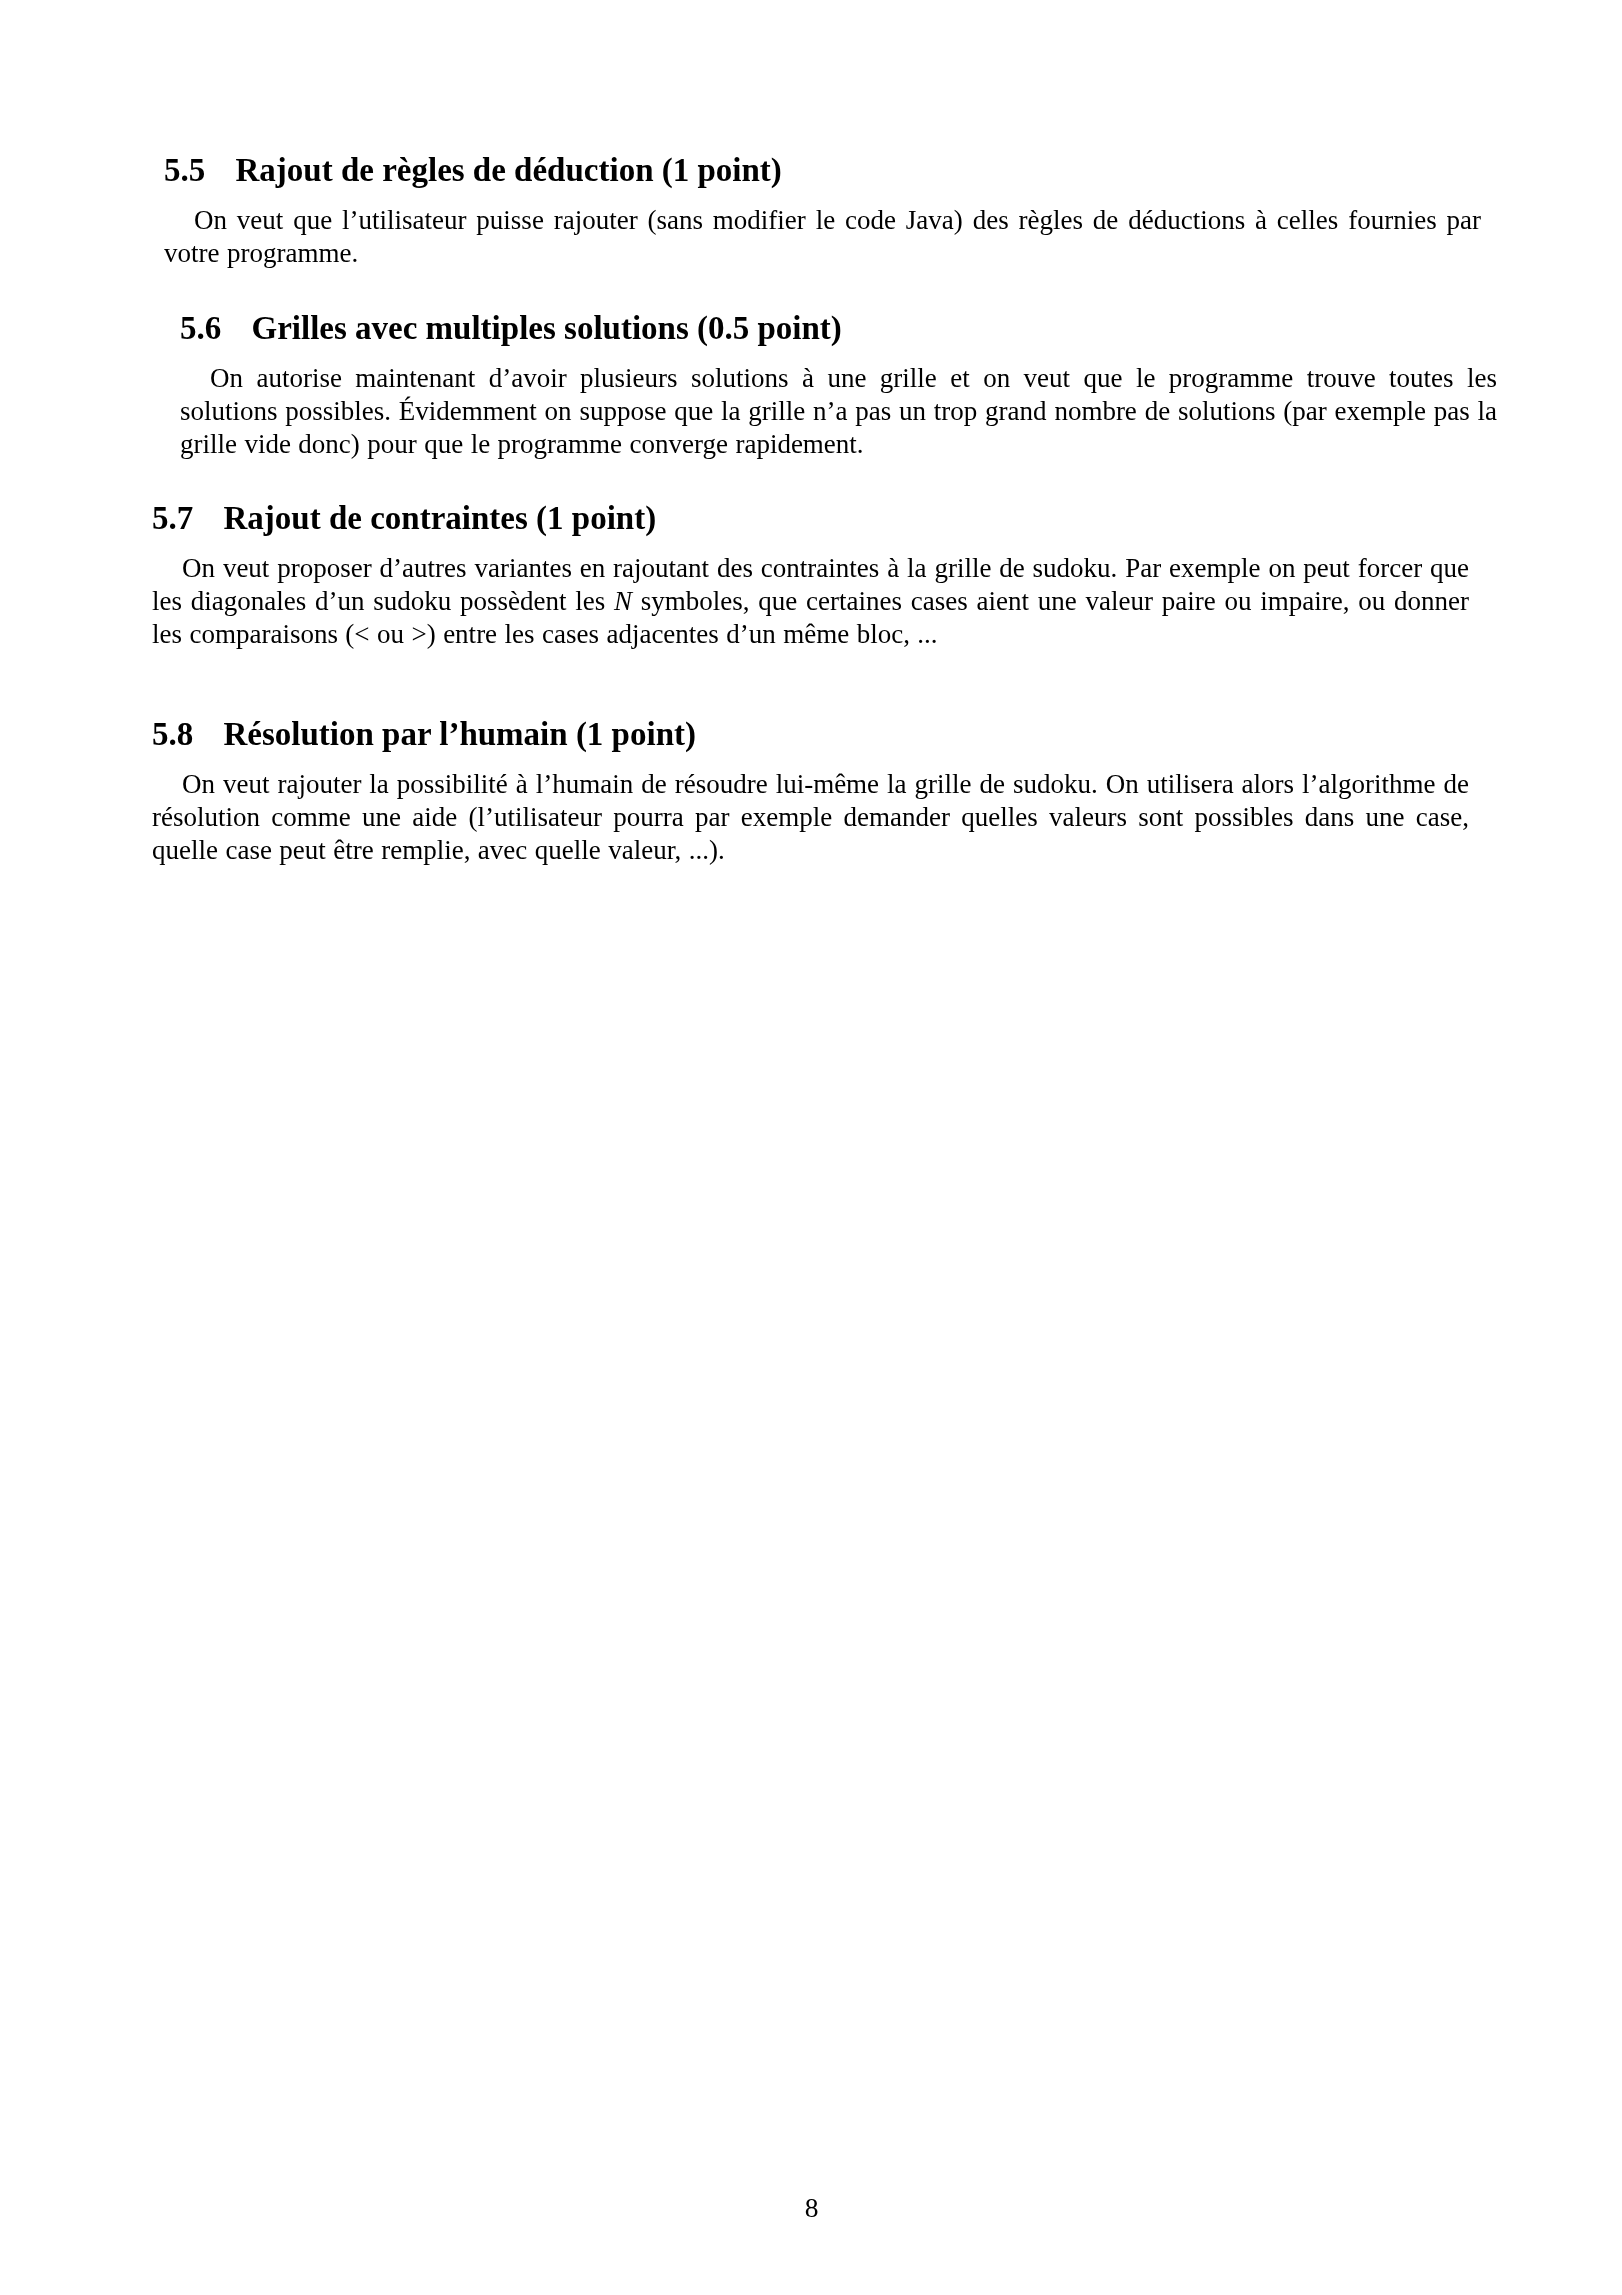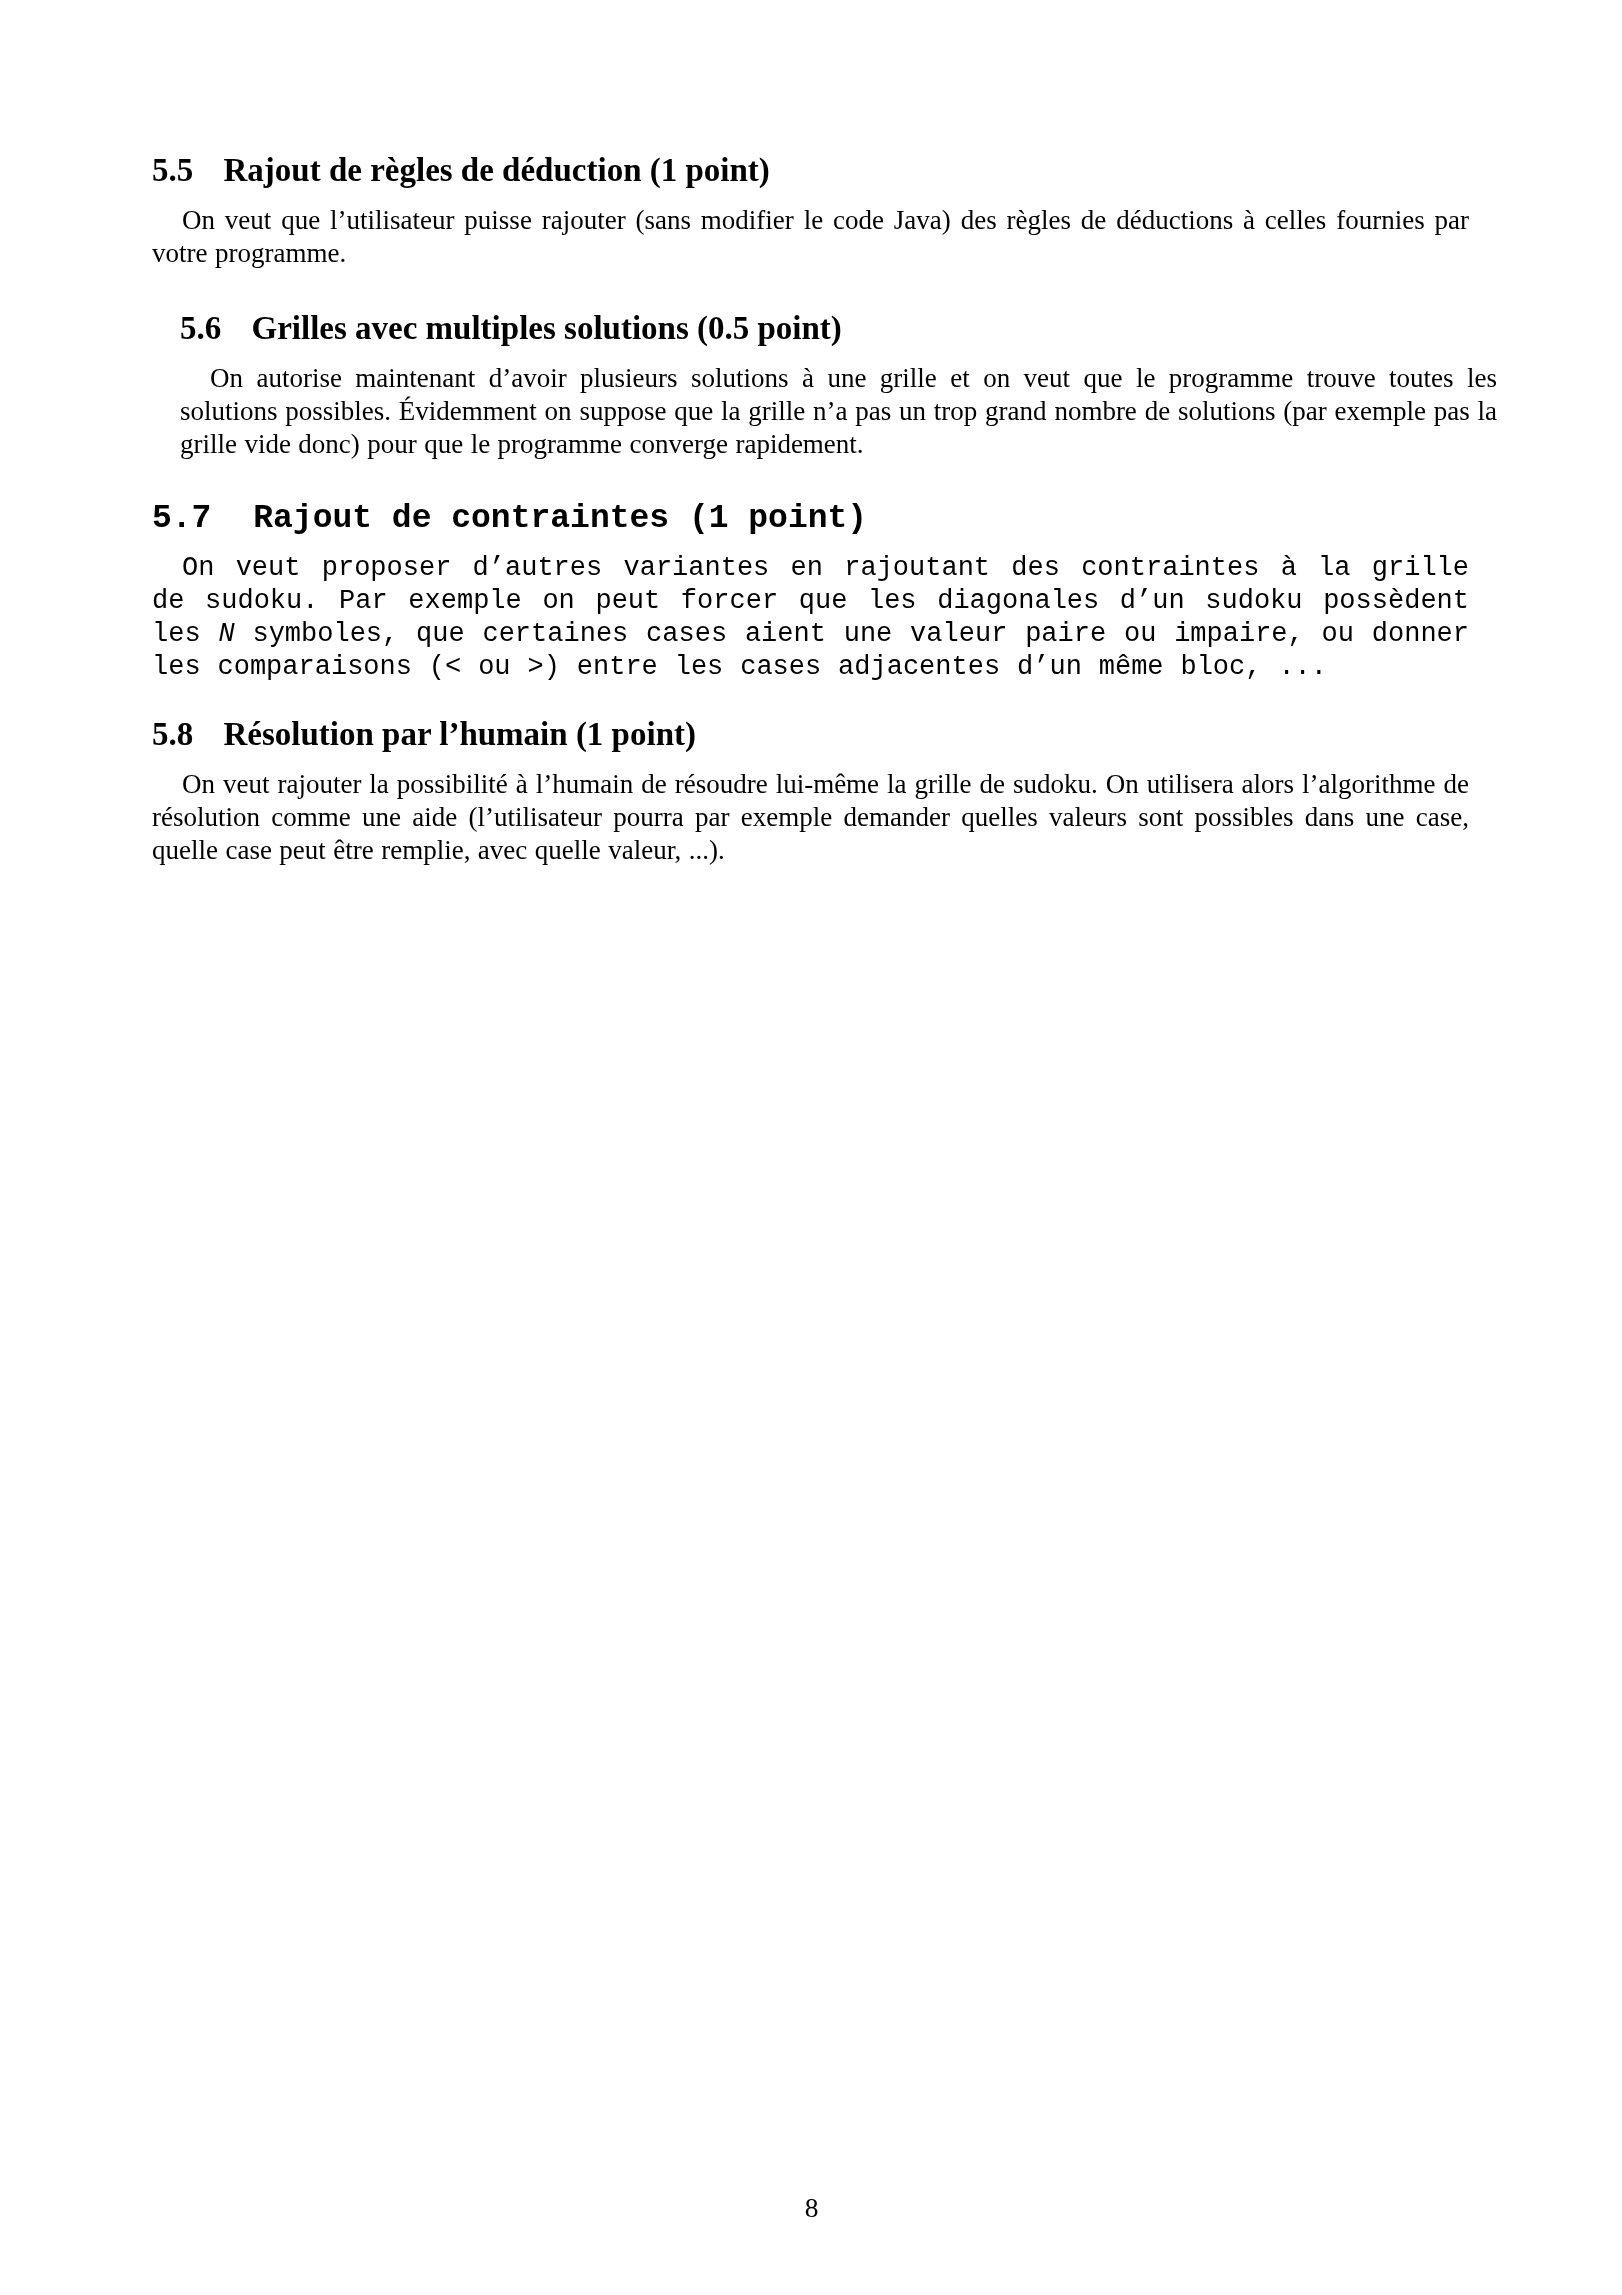--- a/index.html
+++ b/index.html
@@ -47,23 +47,23 @@
   .page-number {
     position: absolute;
     left: 0;
     top: 2191px;
     width: 100%;
     text-align: center;
     font-size: 27.5px;
     line-height: 33px;
   }
   
-  #sec-0 { top: 151px; }
+  #sec-0 { top: 151px; margin-left: 12px; }
   #sec-1 { top: 309px; margin-left: 28px; }
-  #sec-2 { top: 499px; font-family: Liberation Mono, monospace; }
+  #sec-2 { top: 499px; }
   #sec-3 { top: 715px; }
 </style>
 </head>
 <body>
 
 <div class="page">
 
   <section class="doc-section" id="sec-0">
     <h2 class="sec-heading">
       <span class="sec-num">5.5</span>

